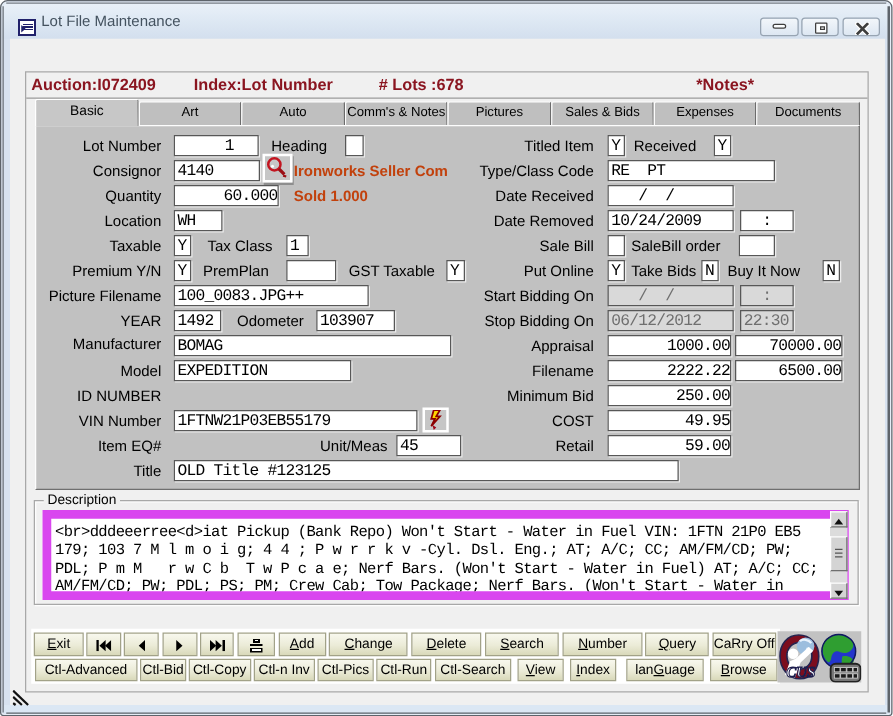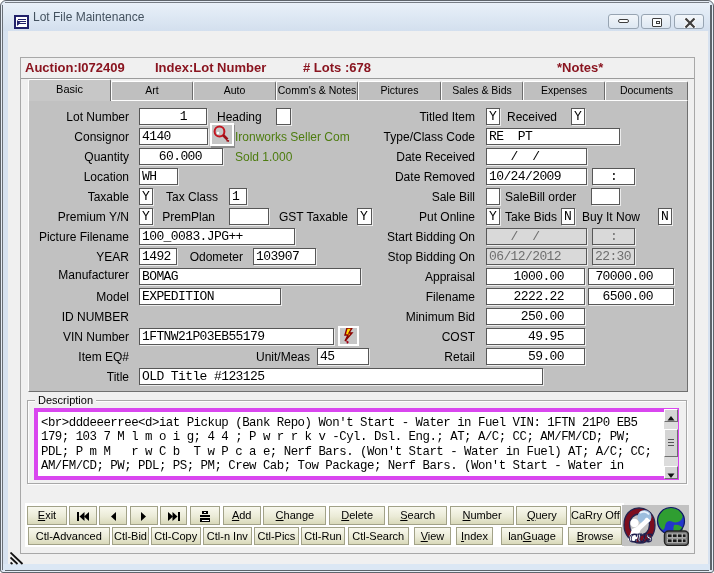--- a/index.html
+++ b/index.html
@@ -16,23 +16,23 @@
 #panel{position:absolute;left:19px;top:56px;width:675px;height:497px;border:1px solid #a8a8a8;background:#f0f0f0}
 .hdr{position:absolute;top:59.5px;font-size:13px;line-height:14px;font-weight:bold;color:#8a1520;white-space:pre}
 
 .tab{position:absolute;top:80px;height:19px;background:#bfbfbf;border-top:1px solid #fff;border-left:1px solid #fcfcfc;border-right:1px solid #6c6c6c;border-radius:2px 2px 0 0;font-size:10.5px;text-align:center;line-height:17px;color:#000;white-space:nowrap;overflow:hidden}
 #tabsel{position:absolute;left:27px;top:78px;width:83px;height:22px;background:#c7c7c7;border-top:1px solid #fff;border-left:1px solid #fff;border-right:1px solid #6c6c6c;border-radius:2px 2px 0 0;font-size:11px;text-align:center;line-height:19px;z-index:5}
 #page{position:absolute;left:27px;top:99px;width:660px;height:292px;background:#c1c1c1;border-top:1px solid #fdfdfd;border-left:1px solid #fdfdfd;border-right:1px solid #6f6f6f;border-bottom:1px solid #6f6f6f}
 
 .lbl{position:absolute;font-size:12px;line-height:12px;color:#000;text-align:right;white-space:pre}
 .lbll{position:absolute;font-size:12px;line-height:12px;color:#000;white-space:pre}
 .box{position:absolute;height:17px;background:#fff;border:1px solid #575757;box-shadow:1px 1px 0 #ececec;font-family:"Liberation Mono",monospace;font-size:13px;letter-spacing:-0.6px;line-height:15px;color:#000;padding-left:2px;white-space:pre;overflow:hidden}
-.rt{text-align:right;padding-right:20px;padding-left:0}
+.rt{text-align:right;padding-right:0;padding-left:0}
 .dis{background:#d9d9d9;color:#6f6f6f}
-.bold{position:absolute;font-size:12px;line-height:13px;font-weight:normal;color:#4d7c0f;white-space:pre}
+.bold{position:absolute;font-size:12px;line-height:13px;font-weight:bold;color:#c2410c;white-space:pre}
 
 .wstrip{position:absolute;background:#fff}
 .btn{position:absolute;background:linear-gradient(#f8f8ee 0%,#ebebd7 55%,#d9d9ba 100%);border:1px solid #a2a288;font-size:11px;color:#000;text-align:center;white-space:nowrap;overflow:hidden}
 .b1{top:505px;height:19px;line-height:17px}
 .b2{top:526px;height:17.5px;line-height:16px}
 </style>
 </head>
 <body>
 <div id="win">
  <div id="title">
@@ -198,21 +198,21 @@
 
  <div style="position:absolute;left:337px;top:325px;width:21px;height:20px;background:#c6c6c6;border:2px solid #fff">
   <svg width="17" height="16" viewBox="0 0 17 16">
    <path d="M7 0 L12 0 L9 5 L12 5 L5 13 L8 7 L5 7 Z" fill="#ffd800" stroke="#8b0000" stroke-width="1.4"></path>
    <path d="M6 12 L9 14 L7 16" fill="#a00014"></path>
   </svg>
  </div>
 
  <div style="position:absolute;left:26px;top:399px;width:660px;height:84px;border:1px solid #a8a8a8;box-shadow:inset 1px 1px 0 #fdfdfd,1px 1px 0 #fdfdfd"></div>
  <div class="lbll" style="left:34px;top:394px;background:#f0f0f0;padding:0 3px;font-size:11px;line-height:11px">Description</div>
- <div style="position:absolute;left:33px;top:407px;width:645px;height:72px;background:#fff;border:4px solid #d946ef;font-family:'Liberation Mono',monospace;font-size:12.4px;letter-spacing:-0.5px;line-height:14.3px;white-space:pre;overflow:hidden;padding:4px 0 0 3px">&lt;br&gt;dddeeerree&lt;d&gt;iat Pickup (Bank Repo) Won't Start - Water in Fuel VIN: 1FTN 21P0 EB5
+ <div style="position:absolute;left:33px;top:407px;width:645px;height:72px;background:#fff;border:7px solid #d946ef;font-family:'Liberation Mono',monospace;font-size:12.4px;letter-spacing:-0.5px;line-height:14.3px;white-space:pre;overflow:hidden;padding:4px 0 0 3px">&lt;br&gt;dddeeerree&lt;d&gt;iat Pickup (Bank Repo) Won't Start - Water in Fuel VIN: 1FTN 21P0 EB5
 179; 103 7 M l m o i g; 4 4 ; P w r r k v -Cyl. Dsl. Eng.; AT; A/C; CC; AM/FM/CD; PW;
 PDL; P m M   r w C b  T w P c a e; Nerf Bars. (Won't Start - Water in Fuel) AT; A/C; CC;
 AM/FM/CD; PW; PDL; PS; PM; Crew Cab; Tow Package; Nerf Bars. (Won't Start - Water in</div>
 
  <div style="position:absolute;left:663px;top:408px;width:14px;height:70px;background:#dcdcdc">
   <div style="position:absolute;left:0;top:0;width:14px;height:13px;background:#d4d4d4;border:1px solid;border-color:#fff #6f6f6f #6f6f6f #fff">
    <svg width="12" height="11" viewBox="0 0 12 11">
           <path d="M6 3 L9.5 7.5 L2.5 7.5 Z" fill="#111"></path>
         </svg>
   </div>

